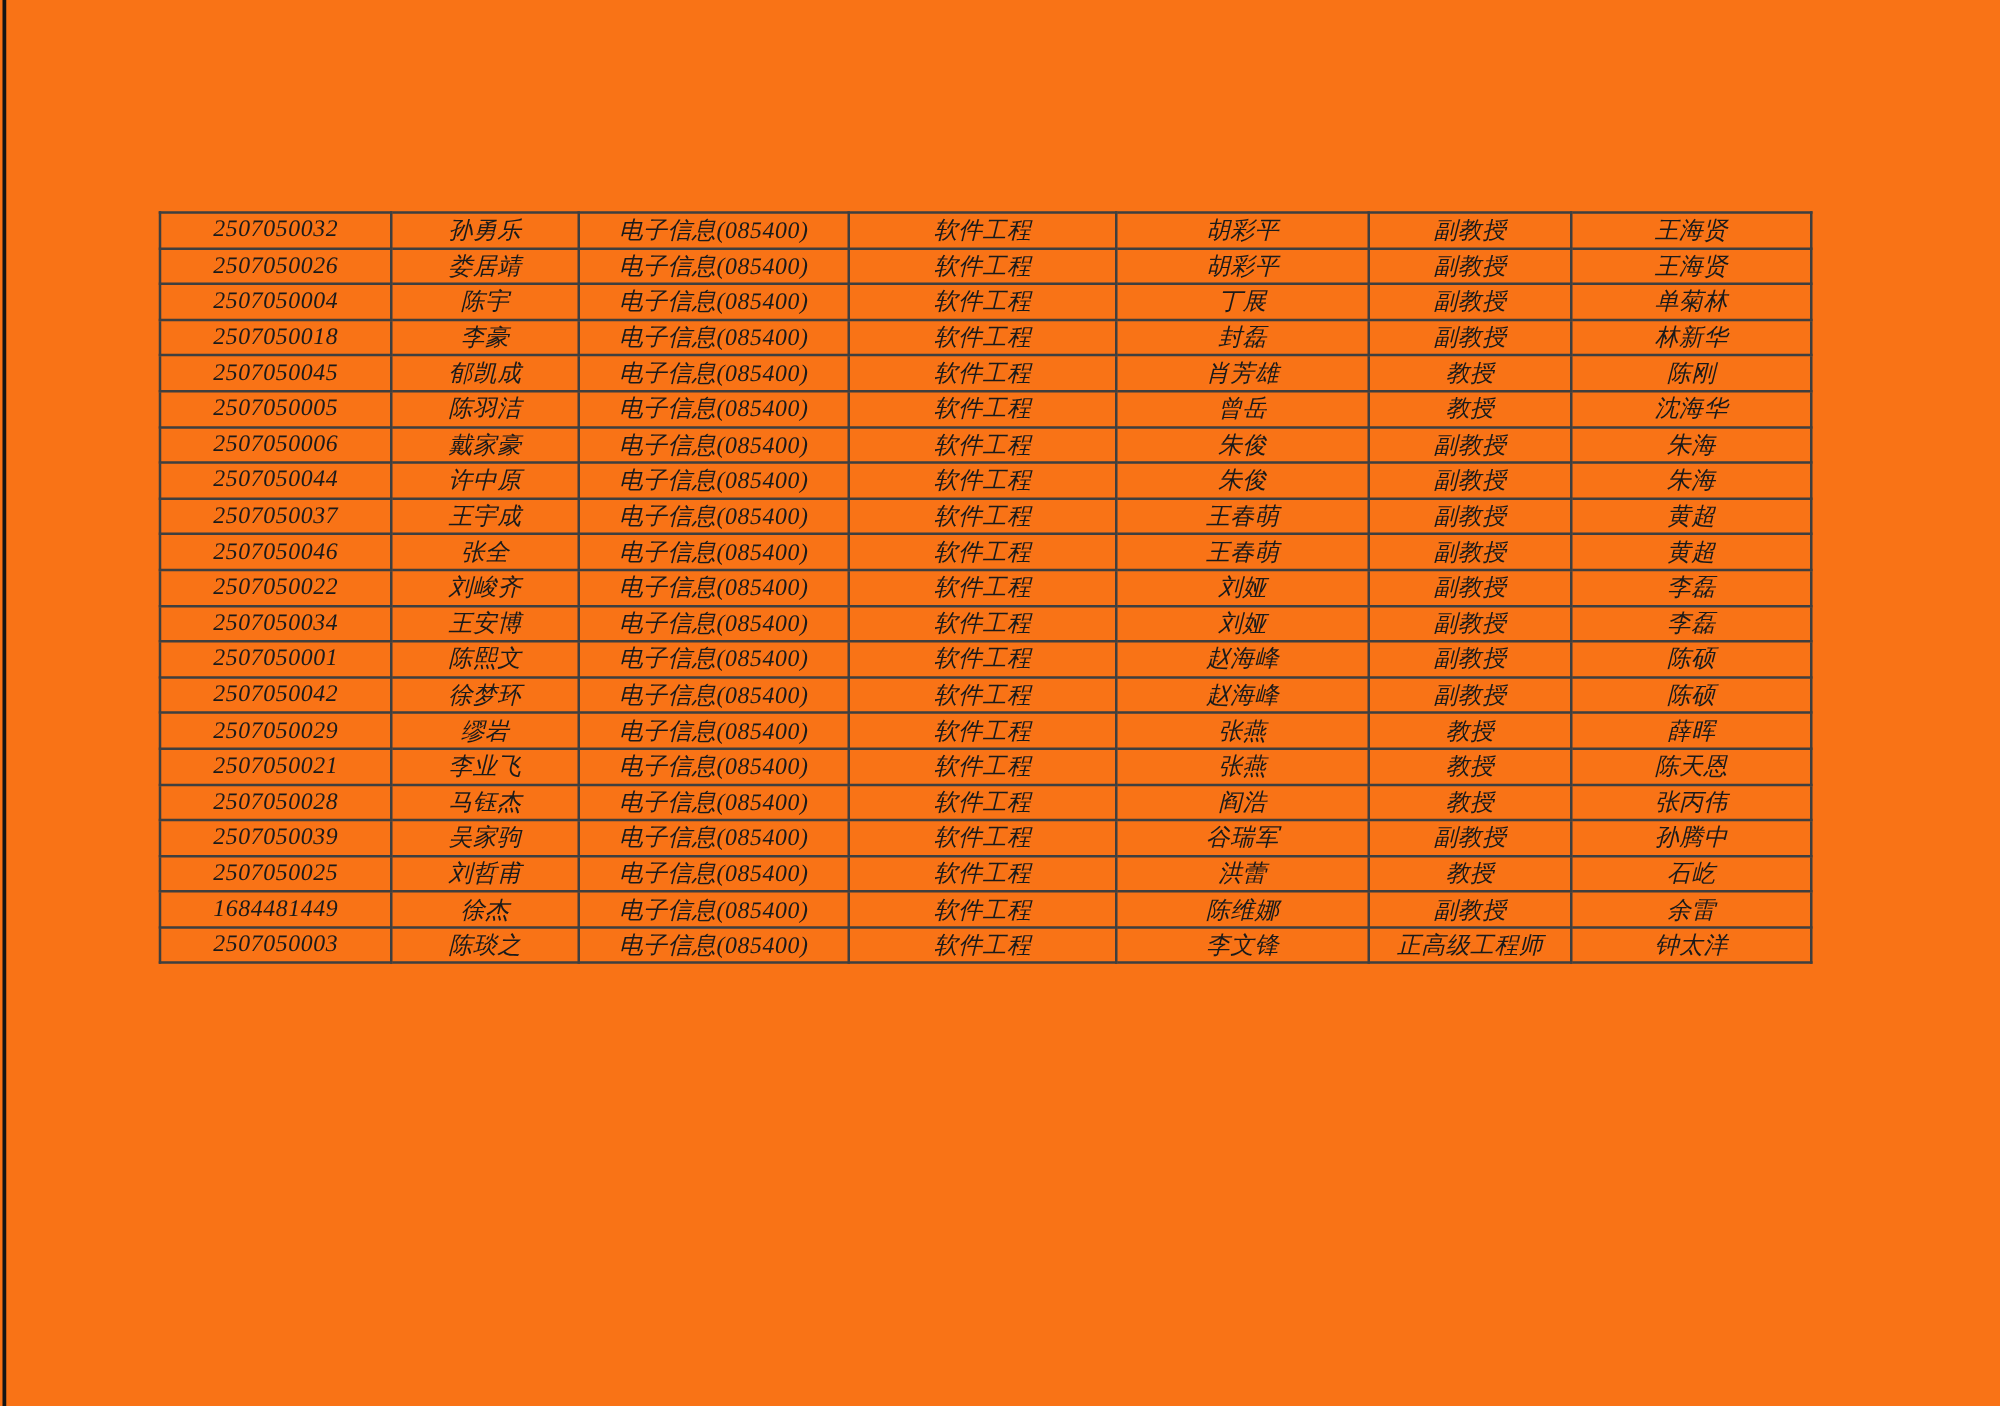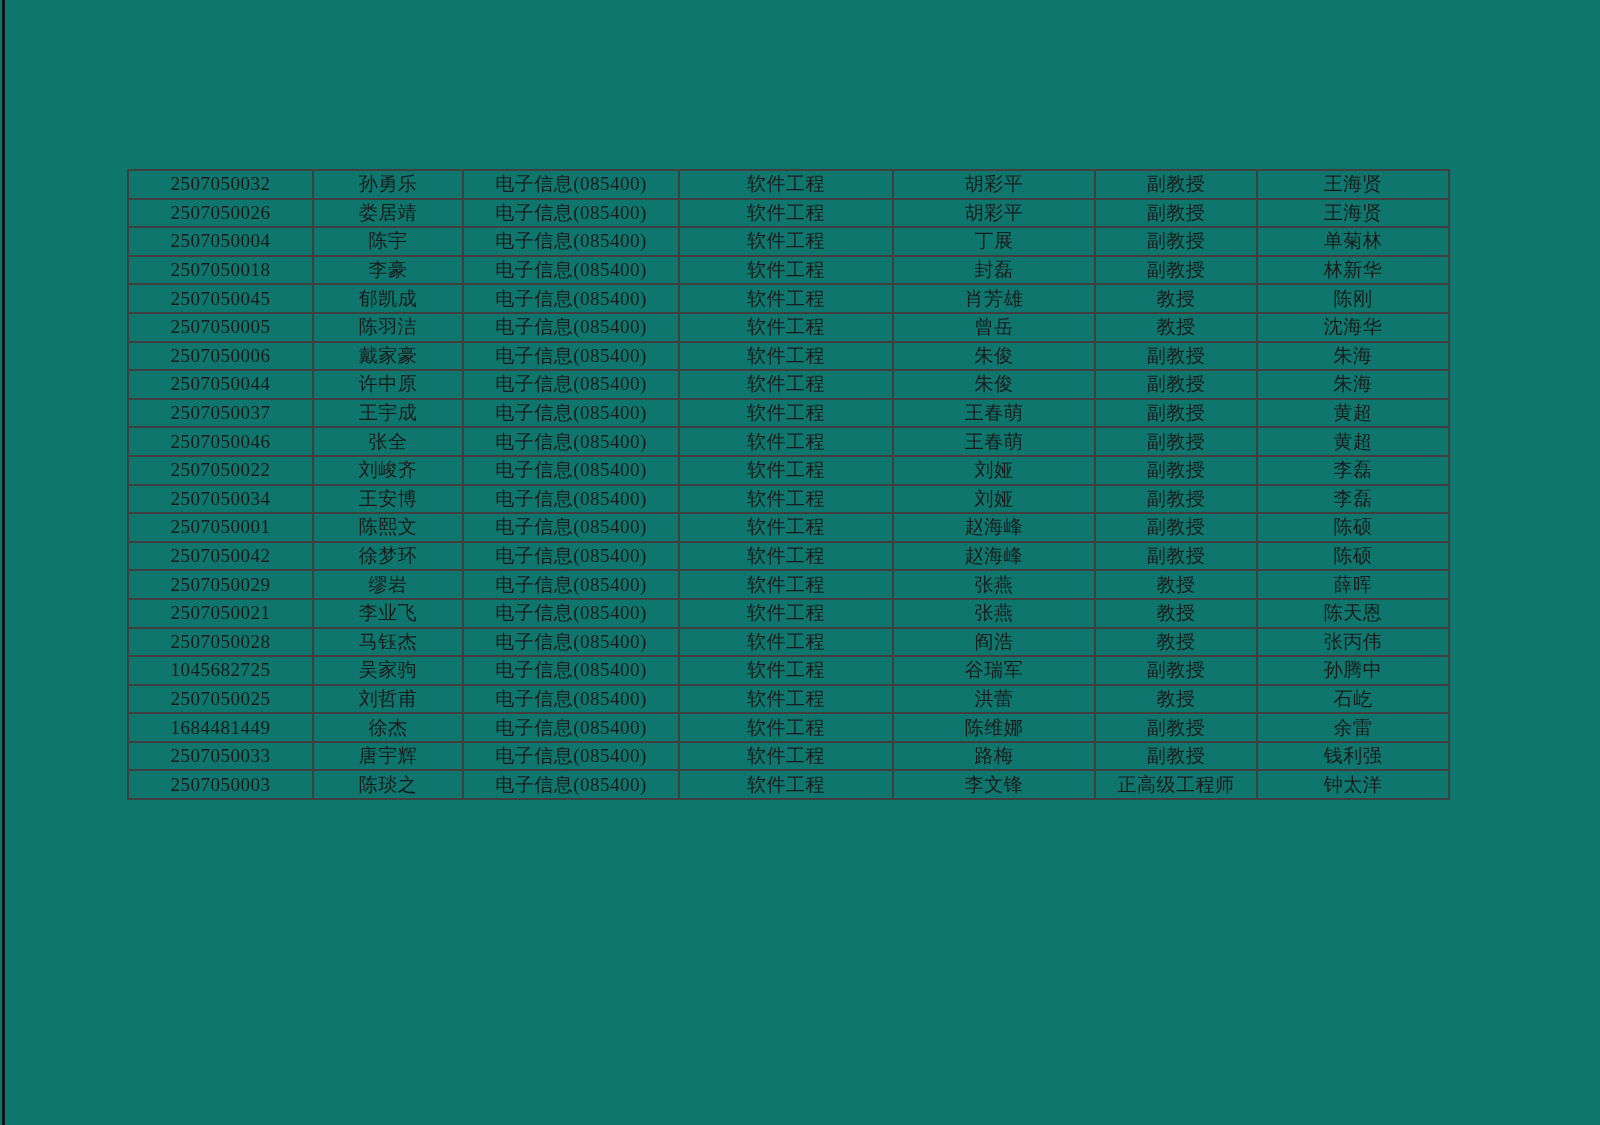--- a/index.html
+++ b/index.html
@@ -8,21 +8,22 @@
     width: 1600px;
     height: 1125px;
     background: #ffffff;
     overflow: hidden;
     font-family: "Liberation Serif", "DejaVu Serif", serif;
   }
   .page {
     position: relative;
     width: 1600px;
     height: 1125px;
-    background: #0f766e;
+    background: #f97316;
+    font-style: italic;
   }
   .left-edge-line {
     position: absolute;
     left: 2px;
     top: 0;
     width: 3px;
     height: 1125px;
     background: #141414;
   }
   table.roster {
@@ -217,21 +218,21 @@
         <tr>
           <td>2507050028</td>
           <td>马钰杰</td>
           <td>电子信息(085400)</td>
           <td>软件工程</td>
           <td>阎浩</td>
           <td>教授</td>
           <td>张丙伟</td>
         </tr>
         <tr>
-          <td>1045682725</td>
+          <td>2507050039</td>
           <td>吴家驹</td>
           <td>电子信息(085400)</td>
           <td>软件工程</td>
           <td>谷瑞军</td>
           <td>副教授</td>
           <td>孙腾中</td>
         </tr>
         <tr>
           <td>2507050025</td>
           <td>刘哲甫</td>
@@ -242,29 +243,20 @@
           <td>石屹</td>
         </tr>
         <tr>
           <td>1684481449</td>
           <td>徐杰</td>
           <td>电子信息(085400)</td>
           <td>软件工程</td>
           <td>陈维娜</td>
           <td>副教授</td>
           <td>余雷</td>
-        </tr>
-        <tr>
-          <td>2507050033</td>
-          <td>唐宇辉</td>
-          <td>电子信息(085400)</td>
-          <td>软件工程</td>
-          <td>路梅</td>
-          <td>副教授</td>
-          <td>钱利强</td>
         </tr>
         <tr>
           <td>2507050003</td>
           <td>陈琰之</td>
           <td>电子信息(085400)</td>
           <td>软件工程</td>
           <td>李文锋</td>
           <td>正高级工程师</td>
           <td>钟太洋</td>
         </tr>

